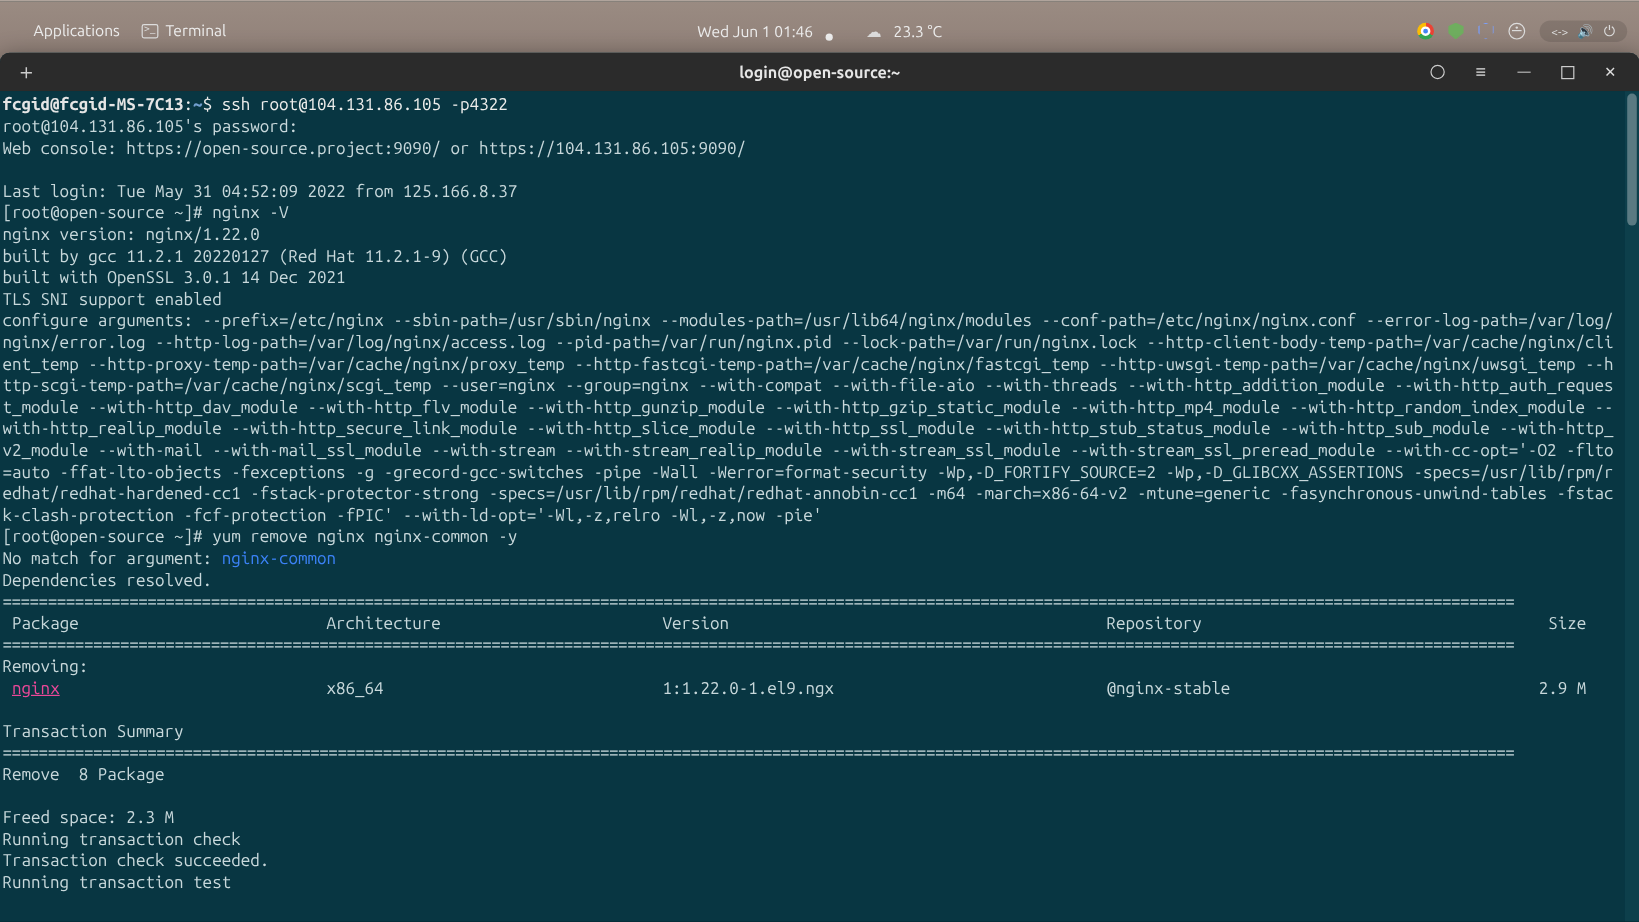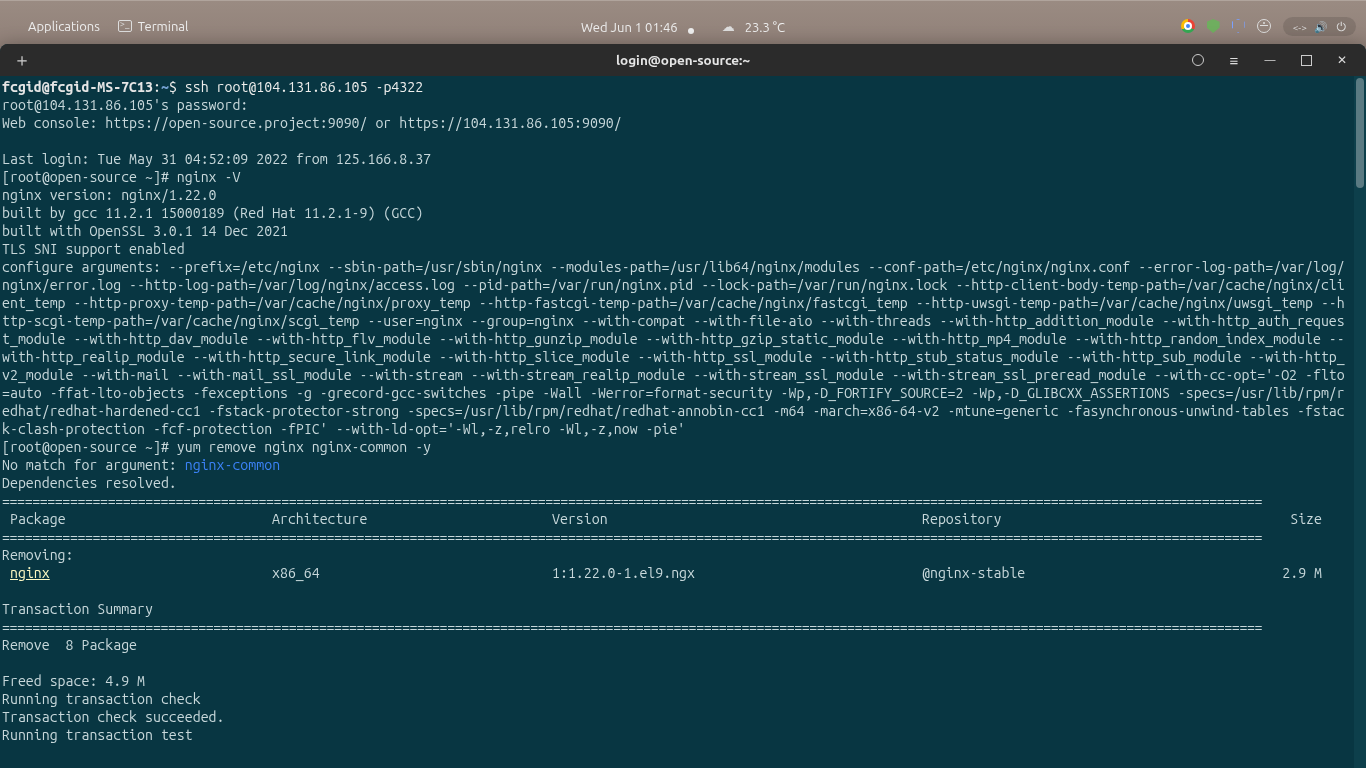--- a/index.html
+++ b/index.html
@@ -83,21 +83,21 @@
     white-space: pre-wrap;
     word-break: break-all;
     letter-spacing: 0px;
   }
   .scrollbar { position:absolute; right:0; top:32px; width:12px; bottom:0; background:#0d3f4b;}
   .scroll-thumb { position:absolute; right:2px; top:2px; width:8px; height:110px; background:#5a7a82; border-radius:4px;}
 
   .c-green { color:#e5e5e5; font-weight:bold;}
   .c-blue  { color:#729fcf; font-weight:bold;}
   .c-white { color:#eeeeec; }
-  .c-red   { color:#fef9c3;text-decoration:underline; }
+  .c-red   { color:#ec4899;text-decoration:underline; }
   .c-bold  { font-weight:normal; color:#3b82f6;}
 
   .divider-line { letter-spacing: -0.4px; overflow:hidden; display:block; width:100%; white-space:nowrap;}
   .headers span, .pkg-row span { display:inline-block; }
   .col-pkg  { width:270px; padding-left:8px;}
   .col-arch { width:280px; }
   .col-ver  { width:370px; }
   .col-repo { width:340px; }
   .col-size { width:60px; text-align:right;}
 </style>
@@ -146,35 +146,35 @@
     </div>
   </div>
 
   <div class="term-body"><span class="c-green">fcgid@fcgid-MS-7C13</span><span class="c-white">:</span><span class="c-blue">~</span><span class="c-white">$ </span><span class="c-white">ssh root@104.131.86.105 -p4322</span>
 <span>root@104.131.86.105's password: </span>
 <span>Web console: https://open-source.project:9090/ or https://104.131.86.105:9090/</span>
 
 <span>Last login: Tue May 31 04:52:09 2022 from 125.166.8.37</span>
 <span>[root@open-source ~]# </span><span>nginx -V</span>
 <span>nginx version: nginx/1.22.0</span>
-<span>built by gcc 11.2.1 15000189 (Red Hat 11.2.1-9) (GCC)</span>
+<span>built by gcc 11.2.1 20220127 (Red Hat 11.2.1-9) (GCC)</span>
 <span>built with OpenSSL 3.0.1 14 Dec 2021</span>
 <span>TLS SNI support enabled</span>
 <span>configure arguments: --prefix=/etc/nginx --sbin-path=/usr/sbin/nginx --modules-path=/usr/lib64/nginx/modules --conf-path=/etc/nginx/nginx.conf --error-log-path=/var/log/nginx/error.log --http-log-path=/var/log/nginx/access.log --pid-path=/var/run/nginx.pid --lock-path=/var/run/nginx.lock --http-client-body-temp-path=/var/cache/nginx/client_temp --http-proxy-temp-path=/var/cache/nginx/proxy_temp --http-fastcgi-temp-path=/var/cache/nginx/fastcgi_temp --http-uwsgi-temp-path=/var/cache/nginx/uwsgi_temp --http-scgi-temp-path=/var/cache/nginx/scgi_temp --user=nginx --group=nginx --with-compat --with-file-aio --with-threads --with-http_addition_module --with-http_auth_request_module --with-http_dav_module --with-http_flv_module --with-http_gunzip_module --with-http_gzip_static_module --with-http_mp4_module --with-http_random_index_module --with-http_realip_module --with-http_secure_link_module --with-http_slice_module --with-http_ssl_module --with-http_stub_status_module --with-http_sub_module --with-http_v2_module --with-mail --with-mail_ssl_module --with-stream --with-stream_realip_module --with-stream_ssl_module --with-stream_ssl_preread_module --with-cc-opt='-O2 -flto=auto -ffat-lto-objects -fexceptions -g -grecord-gcc-switches -pipe -Wall -Werror=format-security -Wp,-D_FORTIFY_SOURCE=2 -Wp,-D_GLIBCXX_ASSERTIONS -specs=/usr/lib/rpm/redhat/redhat-hardened-cc1 -fstack-protector-strong -specs=/usr/lib/rpm/redhat/redhat-annobin-cc1 -m64 -march=x86-64-v2 -mtune=generic -fasynchronous-unwind-tables -fstack-clash-protection -fcf-protection -fPIC' --with-ld-opt='-Wl,-z,relro -Wl,-z,now -pie'</span>
 <span>[root@open-source ~]# </span><span>yum remove nginx nginx-common -y</span>
 <span>No match for argument: </span><span class="c-bold">nginx-common</span>
 <span>Dependencies resolved.</span>
 <span class="divider-line">=======================================================================================================================================================================</span><span class="headers"><span class="col-pkg">Package</span><span class="col-arch">Architecture</span><span class="col-ver">Version</span><span class="col-repo">Repository</span><span class="col-size">Size</span></span>
 <span class="divider-line">=======================================================================================================================================================================</span><span>Removing:</span>
 <span class="pkg-row"><span class="col-pkg c-red">nginx</span><span class="col-arch">x86_64</span><span class="col-ver">1:1.22.0-1.el9.ngx</span><span class="col-repo">@nginx-stable</span><span class="col-size">2.9 M</span></span>
 
 <span>Transaction Summary</span>
 <span class="divider-line">=======================================================================================================================================================================</span><span>Remove  8 Package</span>
 
-<span>Freed space: 4.9 M</span>
+<span>Freed space: 2.3 M</span>
 <span>Running transaction check</span>
 <span>Transaction check succeeded.</span>
 <span>Running transaction test</span></div>
 
   <div class="scrollbar">
     <div class="scroll-thumb"></div>
   </div>
 </div>
 
 </body></html>

